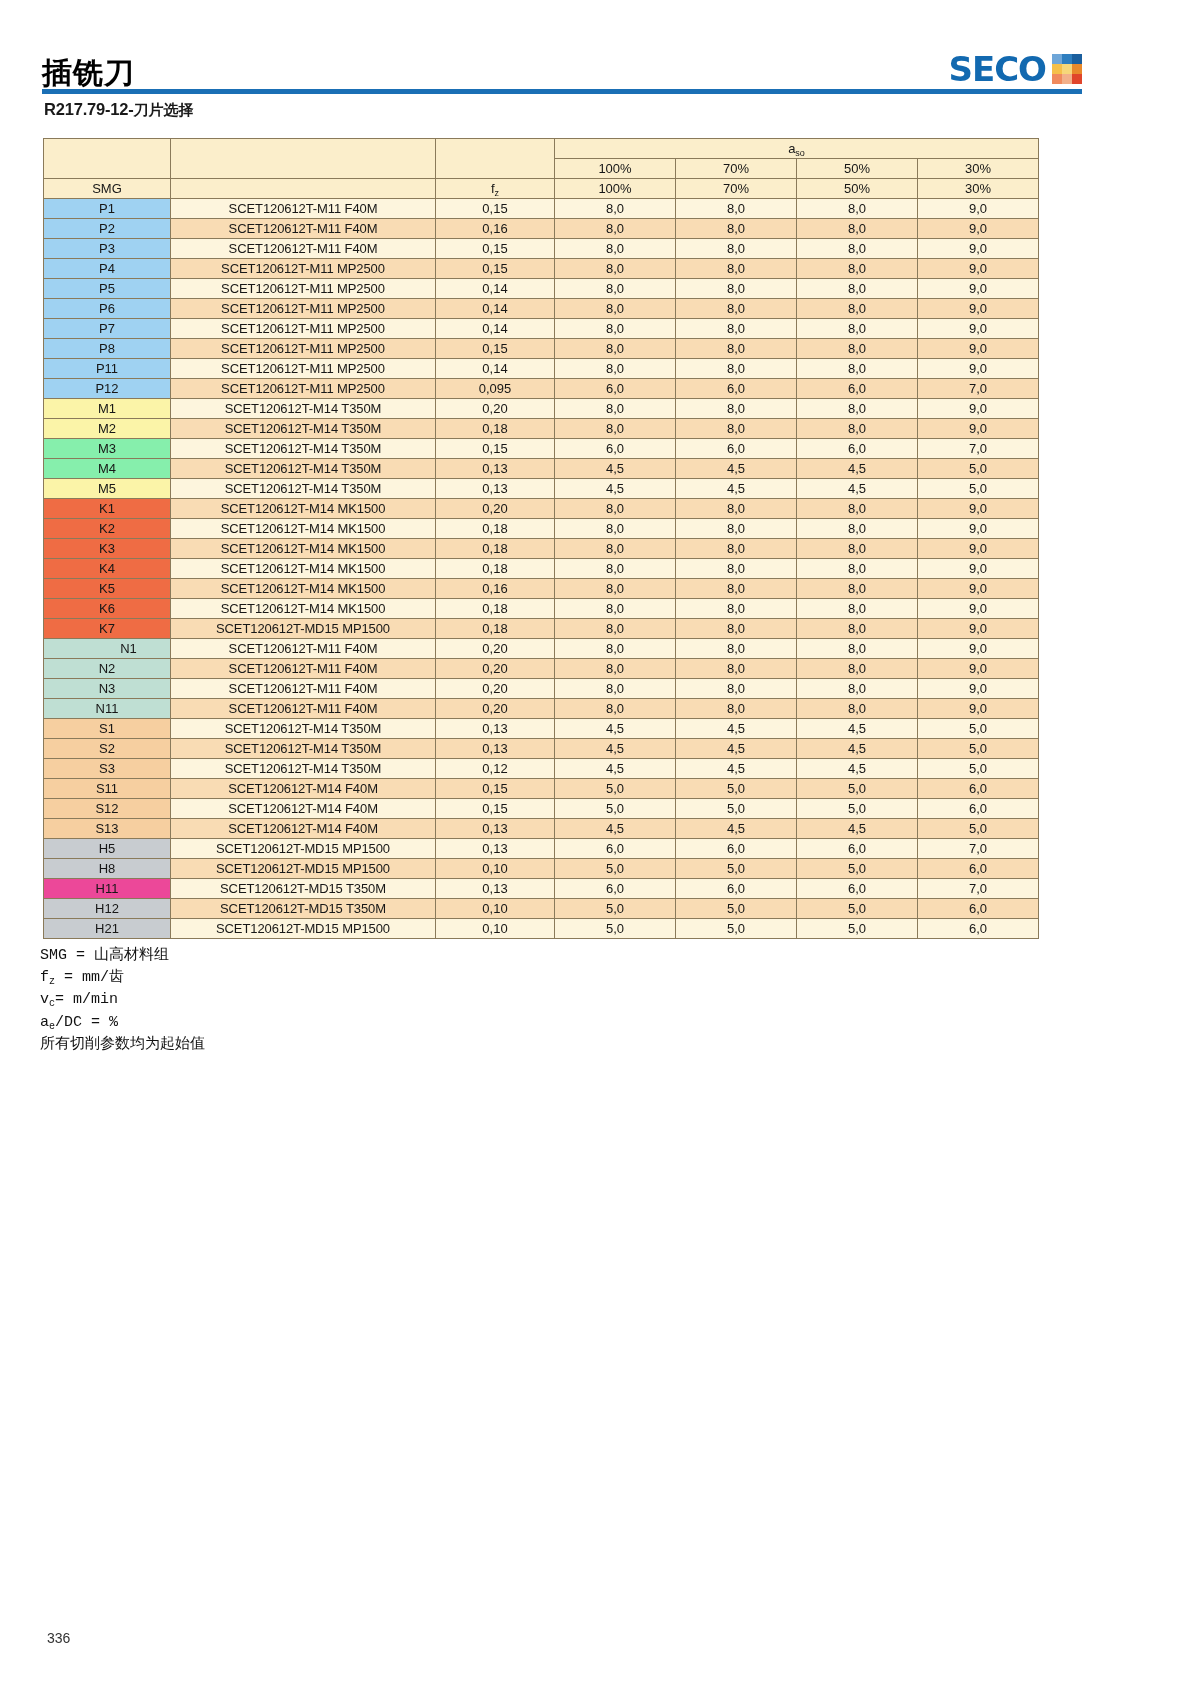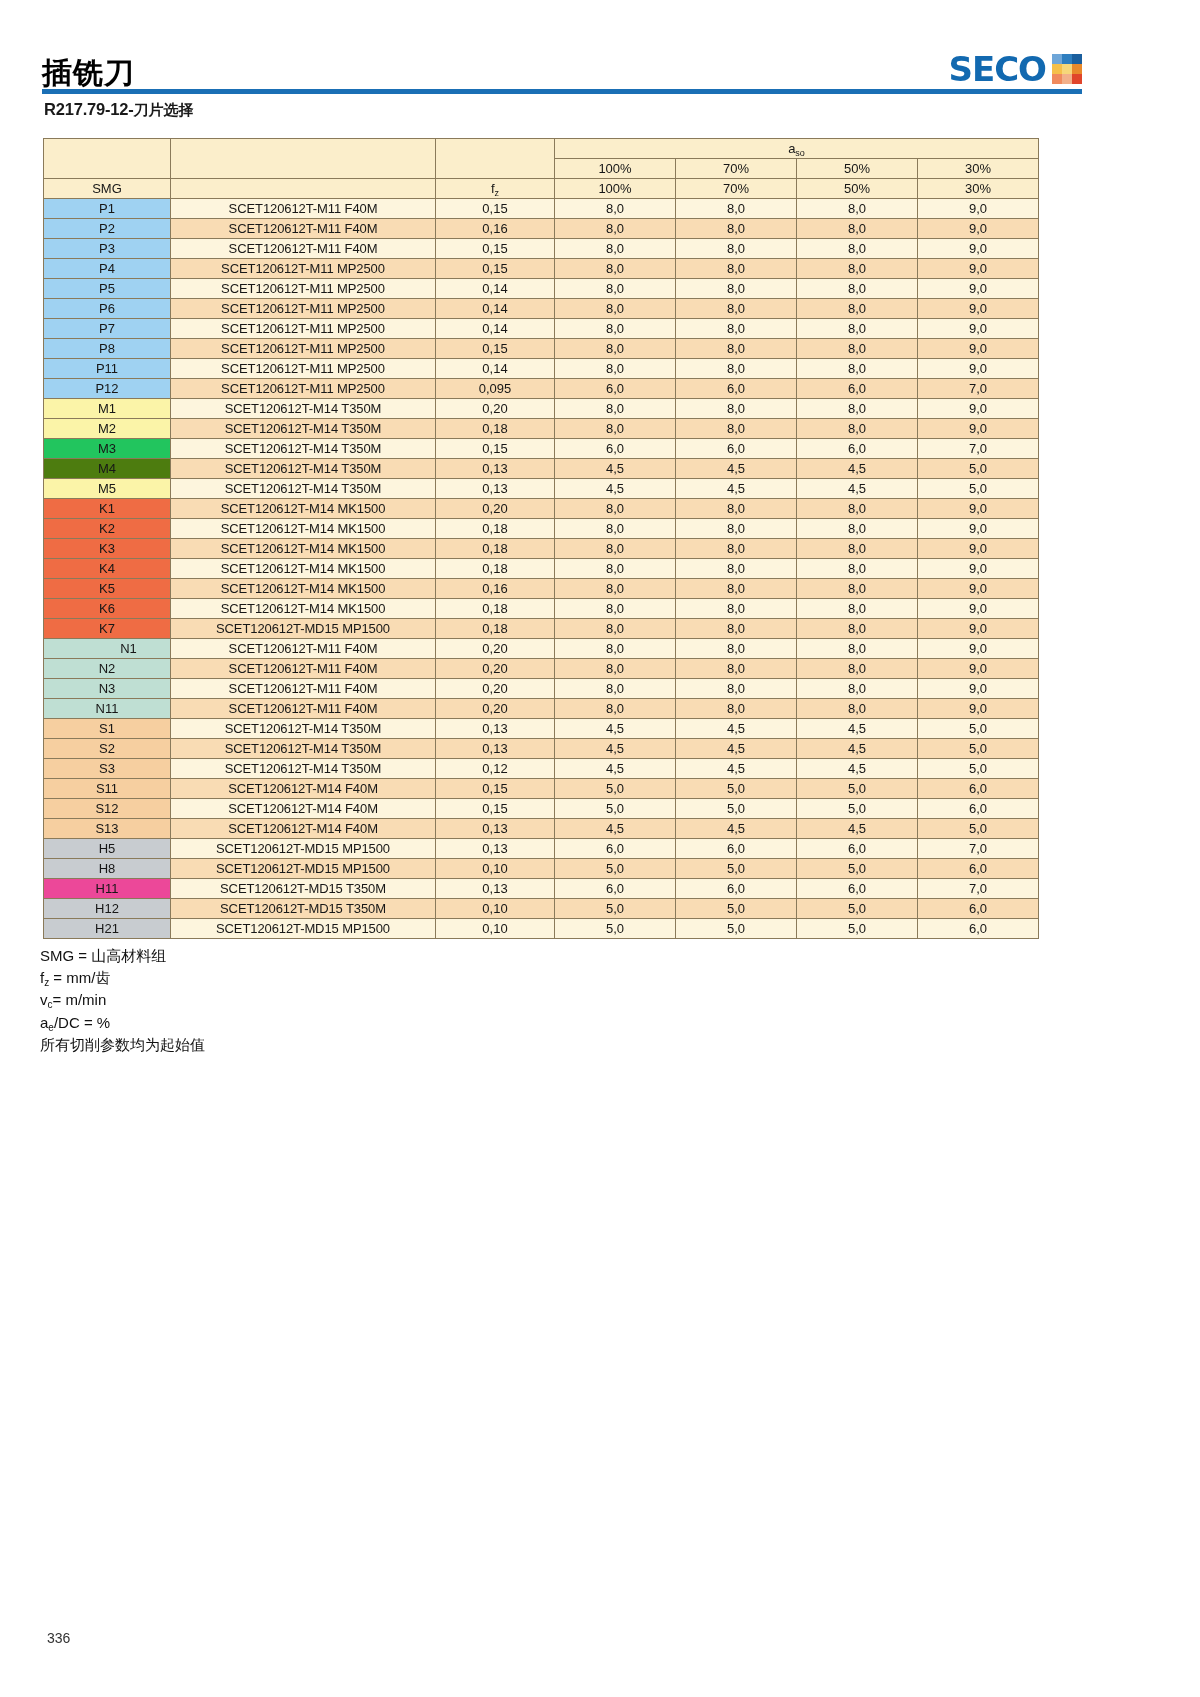--- a/index.html
+++ b/index.html
@@ -162,21 +162,21 @@
 
   
   .notes {
     position: absolute;
     left: 40px;
     top: 945px;
     width: 600px;
     font-size: 15px;
     line-height: 1.48;
     color: #111;
-    font-family: Liberation Sans, sans-serif;
+    font-family: Liberation Mono, monospace;
   }
   .notes div { white-space: nowrap; }
   .notes sub { font-size: 10px; top: 3px; }
 
   .page-num {
     position: absolute;
     left: 47px;
     top: 1630px;
     font-size: 14px;
     color: #333;
@@ -352,30 +352,30 @@
           <tr class="odd">
             <td class="smg" style="background: rgb(251, 244, 168);">M2</td>
             <td class="desc data">SCET120612T-M14 T350M</td>
             <td class="data">0,18</td>
             <td class="data">8,0</td>
             <td class="data">8,0</td>
             <td class="data">8,0</td>
             <td class="data">9,0</td>
           </tr>
           <tr class="even">
-            <td class="smg" style="background: #22c55e;">M3</td>
+            <td class="smg" style="background: #86efac;">M3</td>
             <td class="desc data">SCET120612T-M14 T350M</td>
             <td class="data">0,15</td>
             <td class="data">6,0</td>
             <td class="data">6,0</td>
             <td class="data">6,0</td>
             <td class="data">7,0</td>
           </tr>
           <tr class="odd">
-            <td class="smg" style="background: #4d7c0f;">M4</td>
+            <td class="smg" style="background: #86efac;">M4</td>
             <td class="desc data">SCET120612T-M14 T350M</td>
             <td class="data">0,13</td>
             <td class="data">4,5</td>
             <td class="data">4,5</td>
             <td class="data">4,5</td>
             <td class="data">5,0</td>
           </tr>
           <tr class="even">
             <td class="smg" style="background: rgb(251, 244, 168);">M5</td>
             <td class="desc data">SCET120612T-M14 T350M</td>

